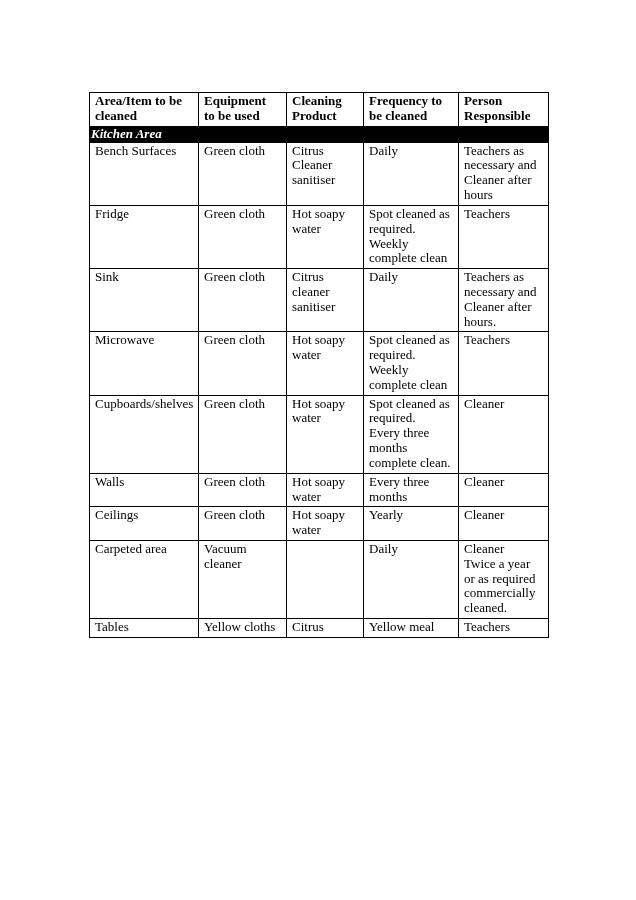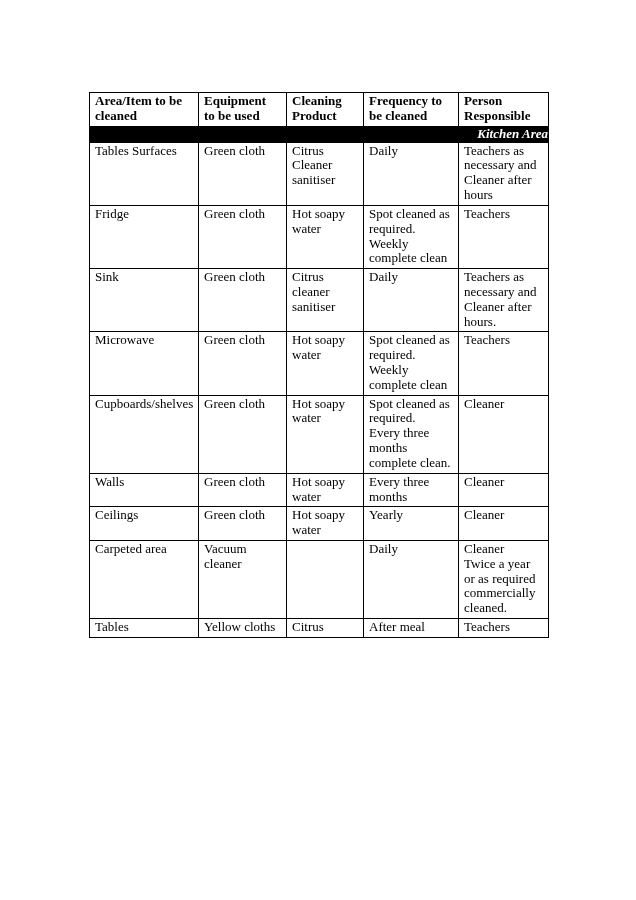--- a/index.html
+++ b/index.html
@@ -42,21 +42,21 @@
     overflow: hidden;
   }
   table.schedule th {
     font-weight: bold;
   }
   table.schedule td.section-bar {
     background: #000000;
     color: #ffffff;
     font-weight: bold;
     font-style: italic;
-    text-align: right;
+    text-align: left;
     white-space: nowrap;
     padding: 0 0 1px 1px;
     line-height: 14px;
     height: 14px;
   }
 </style>
 </head>
 <body>
 
 <div class="page">
@@ -81,21 +81,21 @@
         <th>Person
 Responsible</th>
       </tr>
     </thead>
     <tbody>
       <tr>
         <td class="section-bar" colspan="5">Kitchen Area</td>
       </tr>
 
       <tr>
-        <td>Tables Surfaces</td>
+        <td>Bench Surfaces</td>
         <td>Green cloth</td>
         <td>Citrus
 Cleaner
 sanitiser</td>
         <td>Daily</td>
         <td>Teachers as
 necessary and
 Cleaner after
 hours</td>
       </tr>
@@ -173,18 +173,18 @@
         <td>Cleaner
 Twice a year
 or as required
 commercially
 cleaned.</td>
       </tr>
       <tr>
         <td>Tables</td>
         <td>Yellow cloths</td>
         <td>Citrus</td>
-        <td>After meal</td>
+        <td>Yellow meal</td>
         <td>Teachers</td>
       </tr>
     </tbody>
   </table>
 </div>
 
 </body></html>

